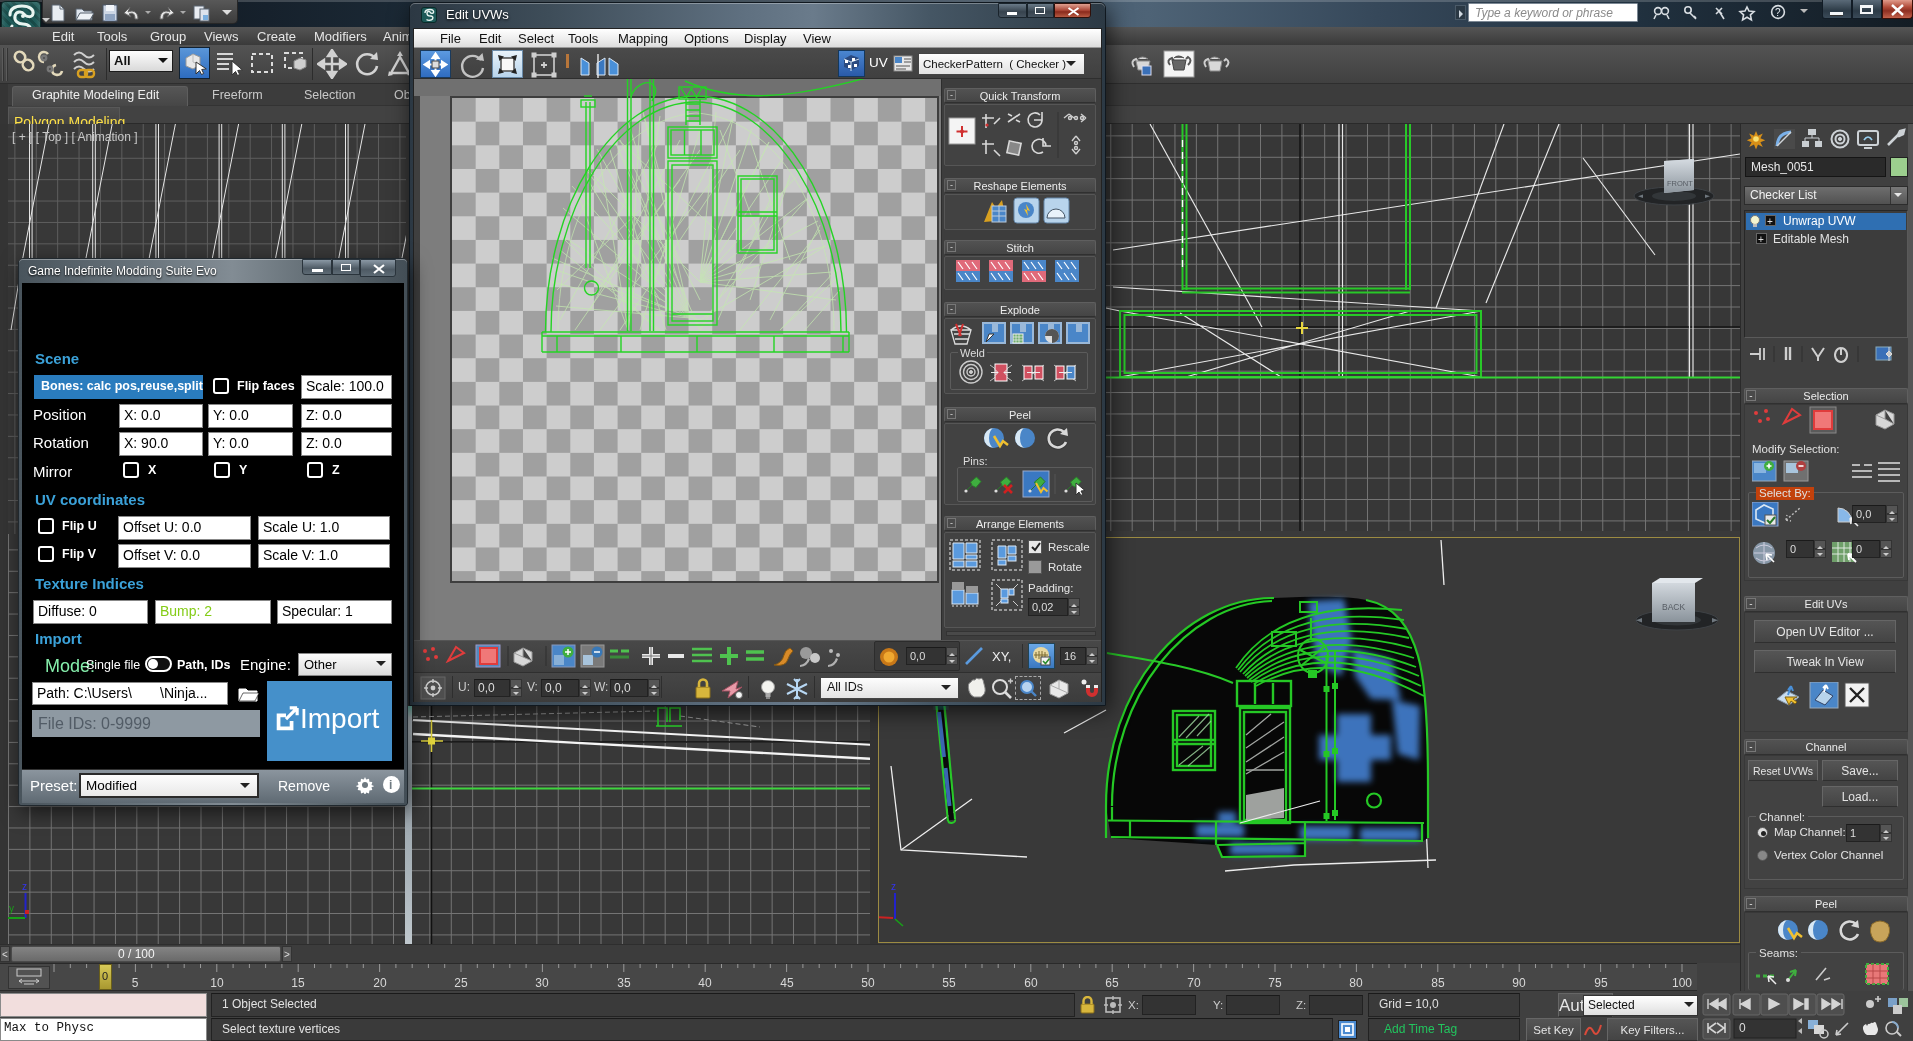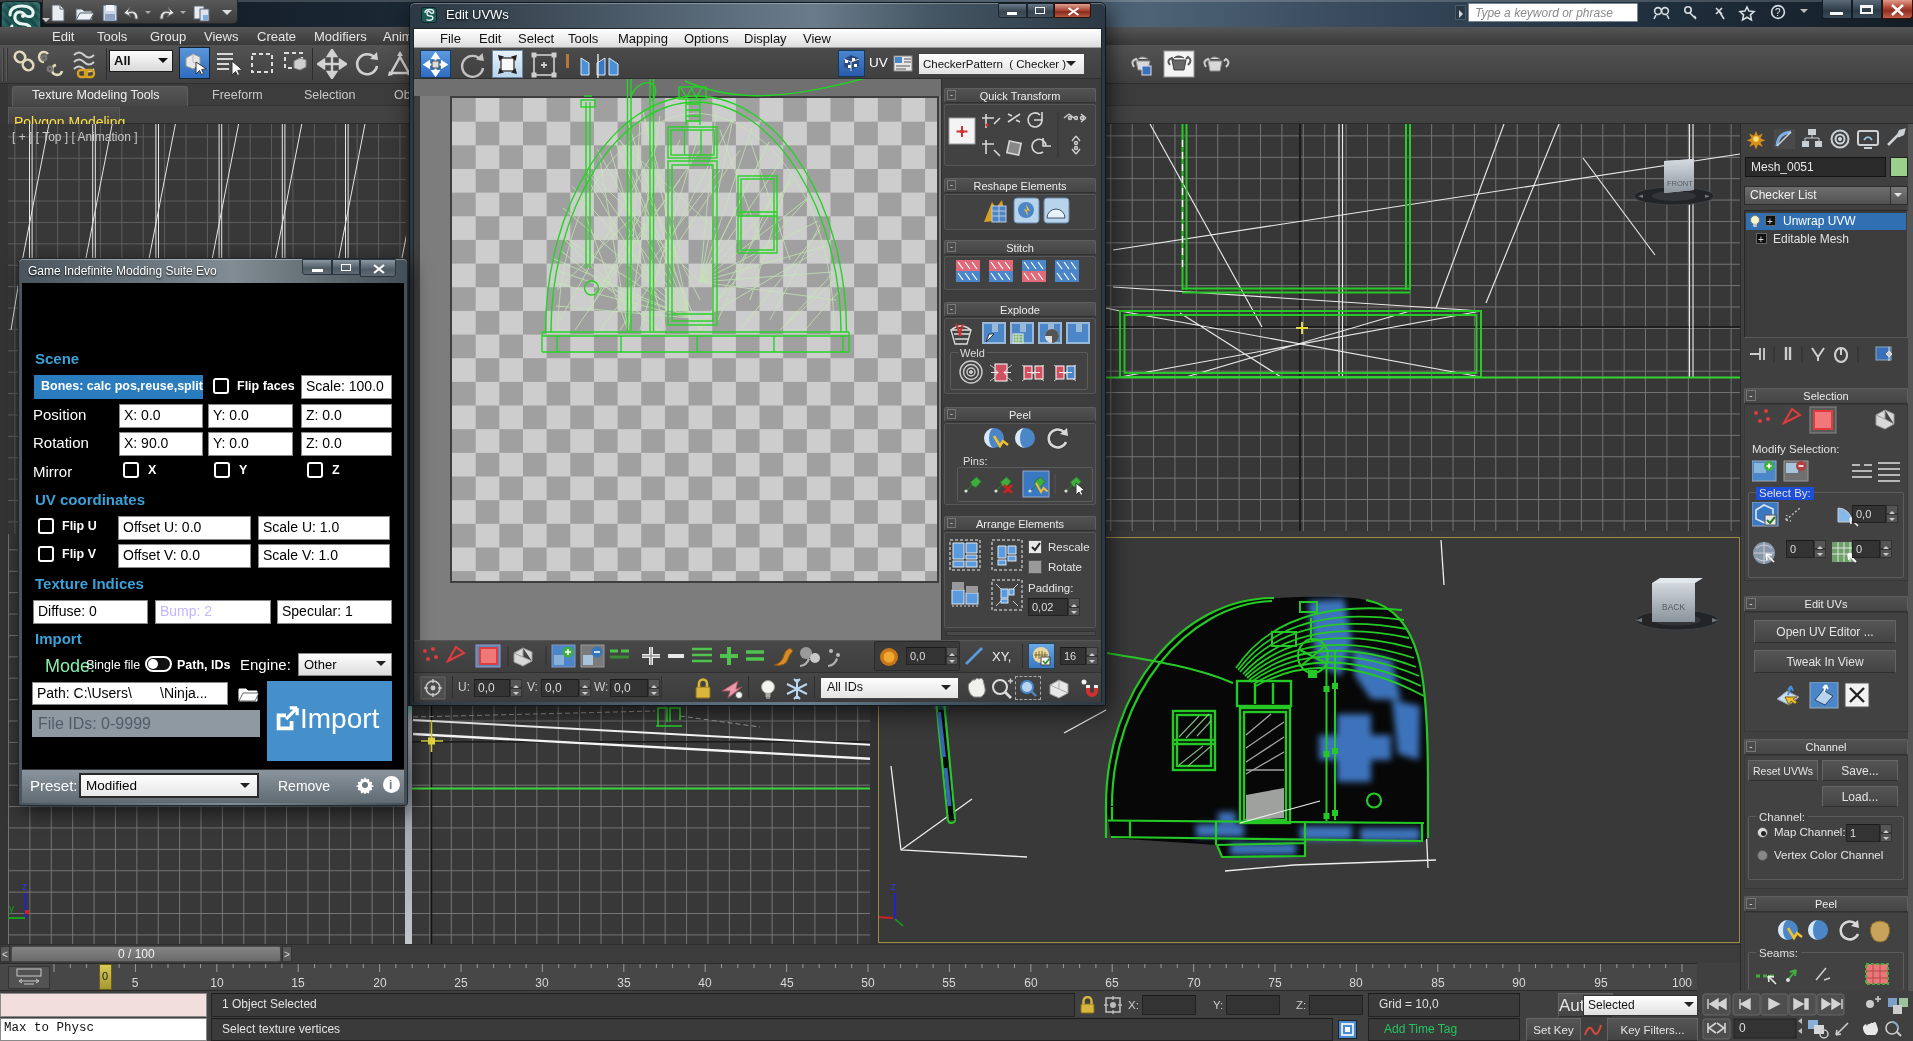--- a/index.html
+++ b/index.html
@@ -158,21 +158,21 @@
         <path d="M8 11 h14 l-2 10 h-10 z M10 9 q4 -4 10 0" fill="#666" stroke="#444"></path>
       </g>
 <g transform="translate(72,0)">
         <path d="M6 18 q-4 -6 2 -8 l2 3 M26 18 q5 -5 0 -8 l-2 2" fill="none" stroke="#cfcfcf" stroke-width="2"></path>
         <path d="M8 12 h14 l-2 10 h-10 z M10 10 q4 -4 10 0" fill="#d8d8d8" stroke="#8a8a8a"></path>
       </g>
 </svg>
 
 <div class="abs" style="left:0;top:84px;width:1913px;height:22px;background:#3c3c3c;border-bottom:1px solid #333"></div>
 <div class="abs" style="left:12px;top:86px;width:176px;height:20px;background:linear-gradient(#565656,#464646);border:1px solid #5e5e5e;border-bottom:none;border-radius:3px 3px 0 0"></div>
-<div class="tx" style="left:32px;top:89px;font-size:12.5px;color:#efefef">Texture Modeling Tools</div>
+<div class="tx" style="left:32px;top:89px;font-size:12.5px;color:#efefef">Graphite Modeling Edit</div>
 <div class="tx" style="left:212px;top:89px;font-size:12.5px;color:#c9c9c9">Freeform</div>
 <div class="tx" style="left:304px;top:89px;font-size:12.5px;color:#c9c9c9">Selection</div>
 <div class="tx" style="left:394px;top:89px;font-size:12.5px;color:#c9c9c9">Object</div>
 <div class="abs" style="left:0;top:106px;width:1913px;height:18px;background:#424242;border-bottom:1px solid #2a2a2a"></div>
 <div class="abs" style="left:8px;top:107px;width:112px;height:17px;background:linear-gradient(#4e4e4e,#424242);border:1px solid #585858;border-bottom:none"></div>
 <div class="tx" style="left:14px;top:115px;font-size:14px;color:#fde047">Polygon Modeling</div>
 <div class="abs" style="left:0;top:84px;width:8px;height:40px;background:#353535"></div>
 <div class="abs" style="left:0;top:124px;width:8px;height:867px;background:#343434"></div>
     <div class="abs" style="left:8px;top:124px;width:398px;height:410px;background:#383838;background-image:linear-gradient(#5e5e5e 1px,transparent 1px),linear-gradient(90deg,#5e5e5e 1px,transparent 1px);background-size:21.4px 21.4px;background-position:-15px -9px"></div>
     <div class="abs" style="left:8px;top:534px;width:398px;height:410px;background:#383838;background-image:linear-gradient(#757575 1px,transparent 1px),linear-gradient(90deg,#757575 1px,transparent 1px);background-size:21.4px 21.4px;background-position:0px -6px"></div>
@@ -468,21 +468,21 @@
         <rect x="0" y="4" width="24" height="20" fill="#707070" stroke="#999"></rect>
         <rect x="2" y="6" width="12" height="10" fill="#a8c4dc"></rect>
         <circle cx="17" cy="9" r="5" fill="#b04040"></circle>
         <path d="M14.5 9 h5" stroke="#fff" stroke-width="1.6"></path>
       </g>
 <g stroke="#b8b8b8" stroke-width="2">
         <path d="M100 8 h8 M112 8 h8 M100 14 h20 M100 20 h20 M126 6 h22 M126 12 h22 M126 18 h22 M126 24 h22"></path>
       </g>
 </svg>
     <div class="gbox" style="left:1748px;top:492px;width:156px;height:86px"></div>
-    <div class="tx" style="left:1756px;top:487px;font-size:11.5px;color:#e0e0e0;background:#1d4ed8;padding:0 3px">Select By:</div>
+    <div class="tx" style="left:1756px;top:487px;font-size:11.5px;color:#e0e0e0;background:#c2410c;padding:0 3px">Select By:</div>
     <svg class="abs" style="left:1752px;top:502px" width="150" height="70" viewBox="0 0 150 70">
 <g transform="translate(0,0)">
         <rect x="0" y="0" width="26" height="24" fill="#3a78c2" stroke="#9ac"></rect>
         <path d="M4 8 l8 -5 9 4 v9 l-8 5 -9 -4 z" fill="none" stroke="#dce8f4" stroke-width="1.6"></path>
         <rect x="13" y="13" width="11" height="10" fill="#e8e8e8" stroke="#555"></rect>
         <path d="M15 18 l3 3 5 -6" stroke="#2a7a2a" stroke-width="2" fill="none"></path>
       </g>
 <path d="M34 18 l14 -12 M34 18 l5 1 M34 18 l1 -5" stroke="#bbb" stroke-width="1.5" stroke-dasharray="2 2" fill="none"></path>
 <g transform="translate(84,2)">
         <path d="M2 18 L2 4 A14 14 0 0 1 16 18 Z" fill="#88b8e8" stroke="#ccc"></path>
@@ -1488,21 +1488,21 @@
     <div class="abs" style="left:38px;top:546px;width:16px;height:16px;background:#000;border:2px solid #fff;border-radius:3px"></div>
     <div class="tx" style="left:62px;top:548px;font-size:12.5px;font-weight:bold;color:#fff">Flip V</div>
     <div class="fld" style="left:118px;top:544px;width:133px;height:24px"></div>
     <div class="tx" style="left:123px;top:548px;font-size:14px;color:#000">Offset V: 0.0</div>
     <div class="fld" style="left:258px;top:544px;width:132px;height:24px"></div>
     <div class="tx" style="left:263px;top:548px;font-size:14px;color:#000">Scale V: 1.0</div>
     <div class="tx" style="left:35px;top:576px;font-size:15px;font-weight:bold;color:#3ba1d8">Texture Indices</div>
     <div class="fld" style="left:33px;top:600px;width:115px;height:24px"></div>
     <div class="tx" style="left:38px;top:604px;font-size:14px;color:#000">Diffuse: 0</div>
     <div class="fld" style="left:155px;top:600px;width:116px;height:24px"></div>
-    <div class="tx" style="left:160px;top:604px;font-size:14px;color:#c4b5fd">Bump: 2</div>
+    <div class="tx" style="left:160px;top:604px;font-size:14px;color:#84cc16">Bump: 2</div>
     <div class="fld" style="left:277px;top:600px;width:115px;height:24px"></div>
     <div class="tx" style="left:282px;top:604px;font-size:14px;color:#000">Specular: 1</div>
     <div class="tx" style="left:35px;top:631px;font-size:15px;font-weight:bold;color:#3ba1d8">Import</div>
 <div class="tx" style="left:45px;top:657px;font-size:18px;color:#86efac">Mode:</div>
 <div class="tx" style="left:86px;top:659px;font-size:12.5px;color:#fff">Single file</div>
 <div class="abs" style="left:145px;top:656px;width:27px;height:16px;background:#111;border:2px solid #fff;border-radius:8px"></div>
 <div class="abs" style="left:148px;top:659px;width:10px;height:10px;background:#fff;border-radius:50%"></div>
 <div class="tx" style="left:177px;top:659px;font-size:12.5px;font-weight:bold;color:#fff">Path, IDs</div>
 <div class="tx" style="left:240px;top:657px;font-size:15px;color:#fff">Engine:</div>
 <div class="fld" style="left:298px;top:653px;width:94px;height:23px;background:linear-gradient(#fdfdfd,#dcdcdc)"></div>

